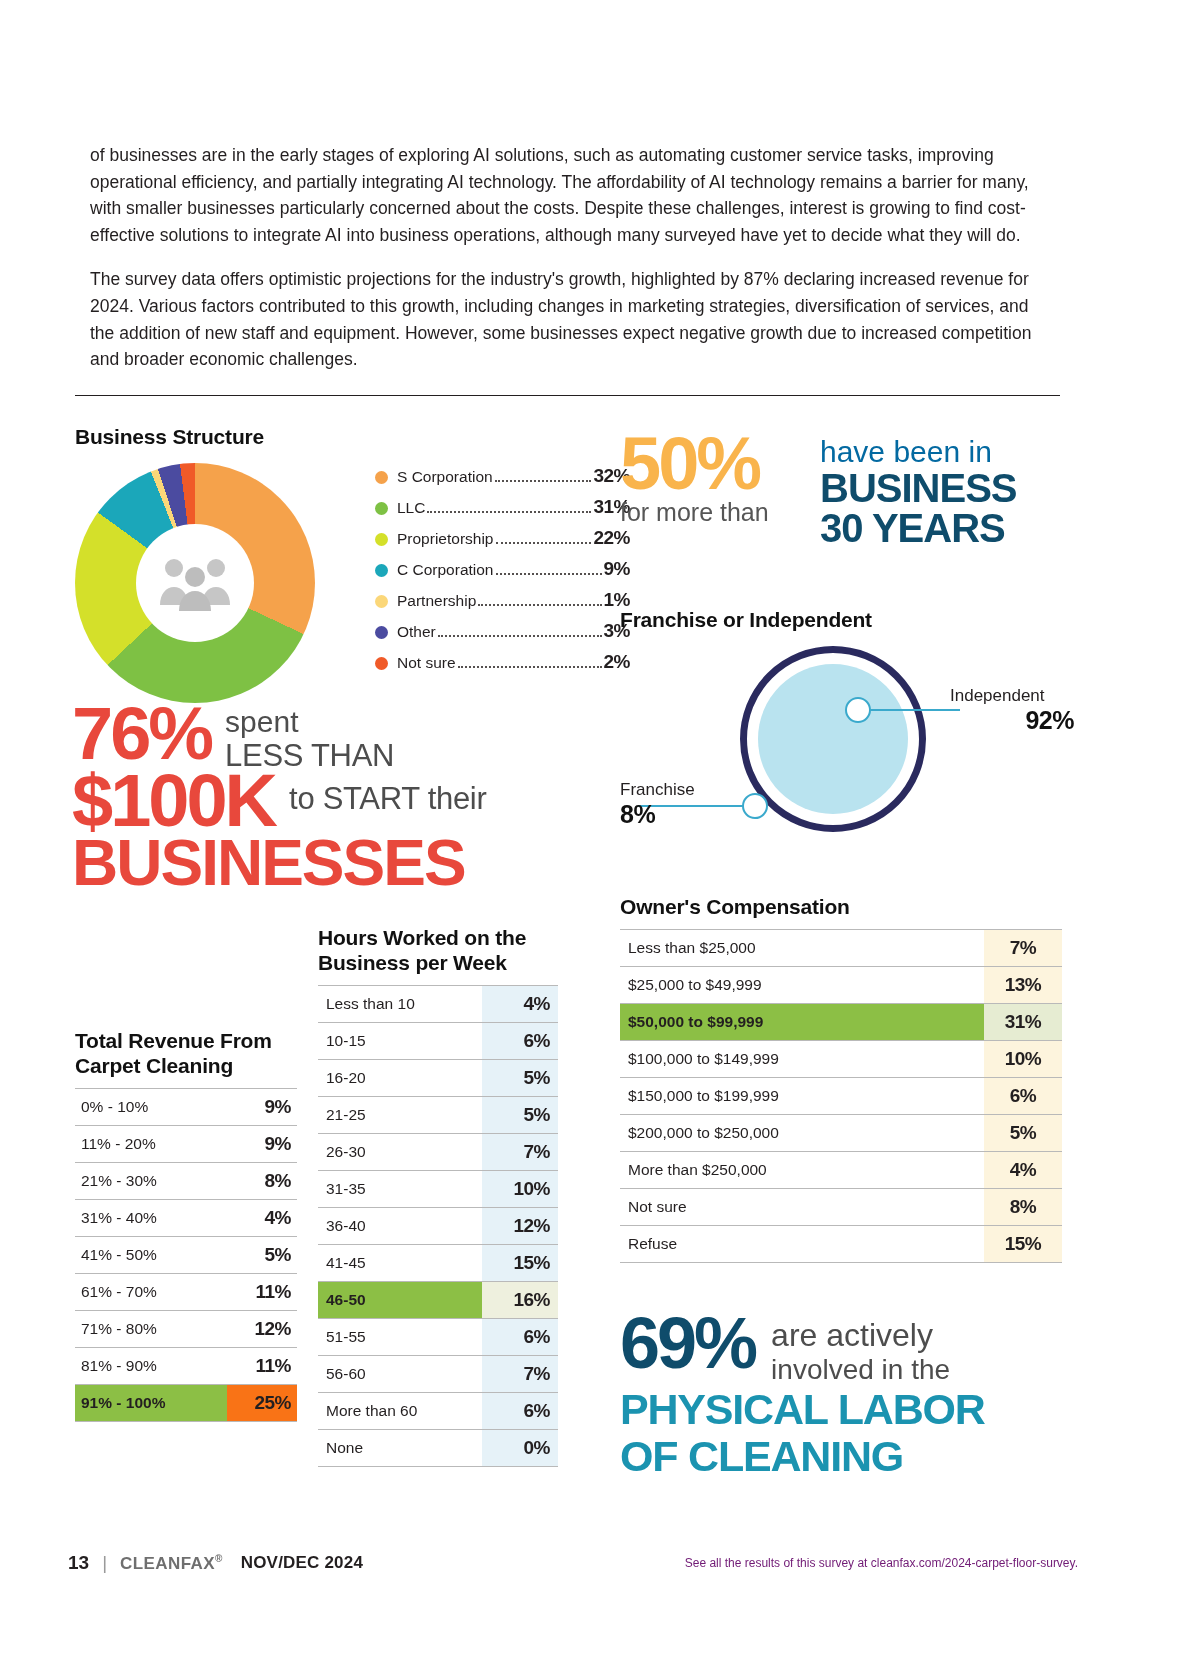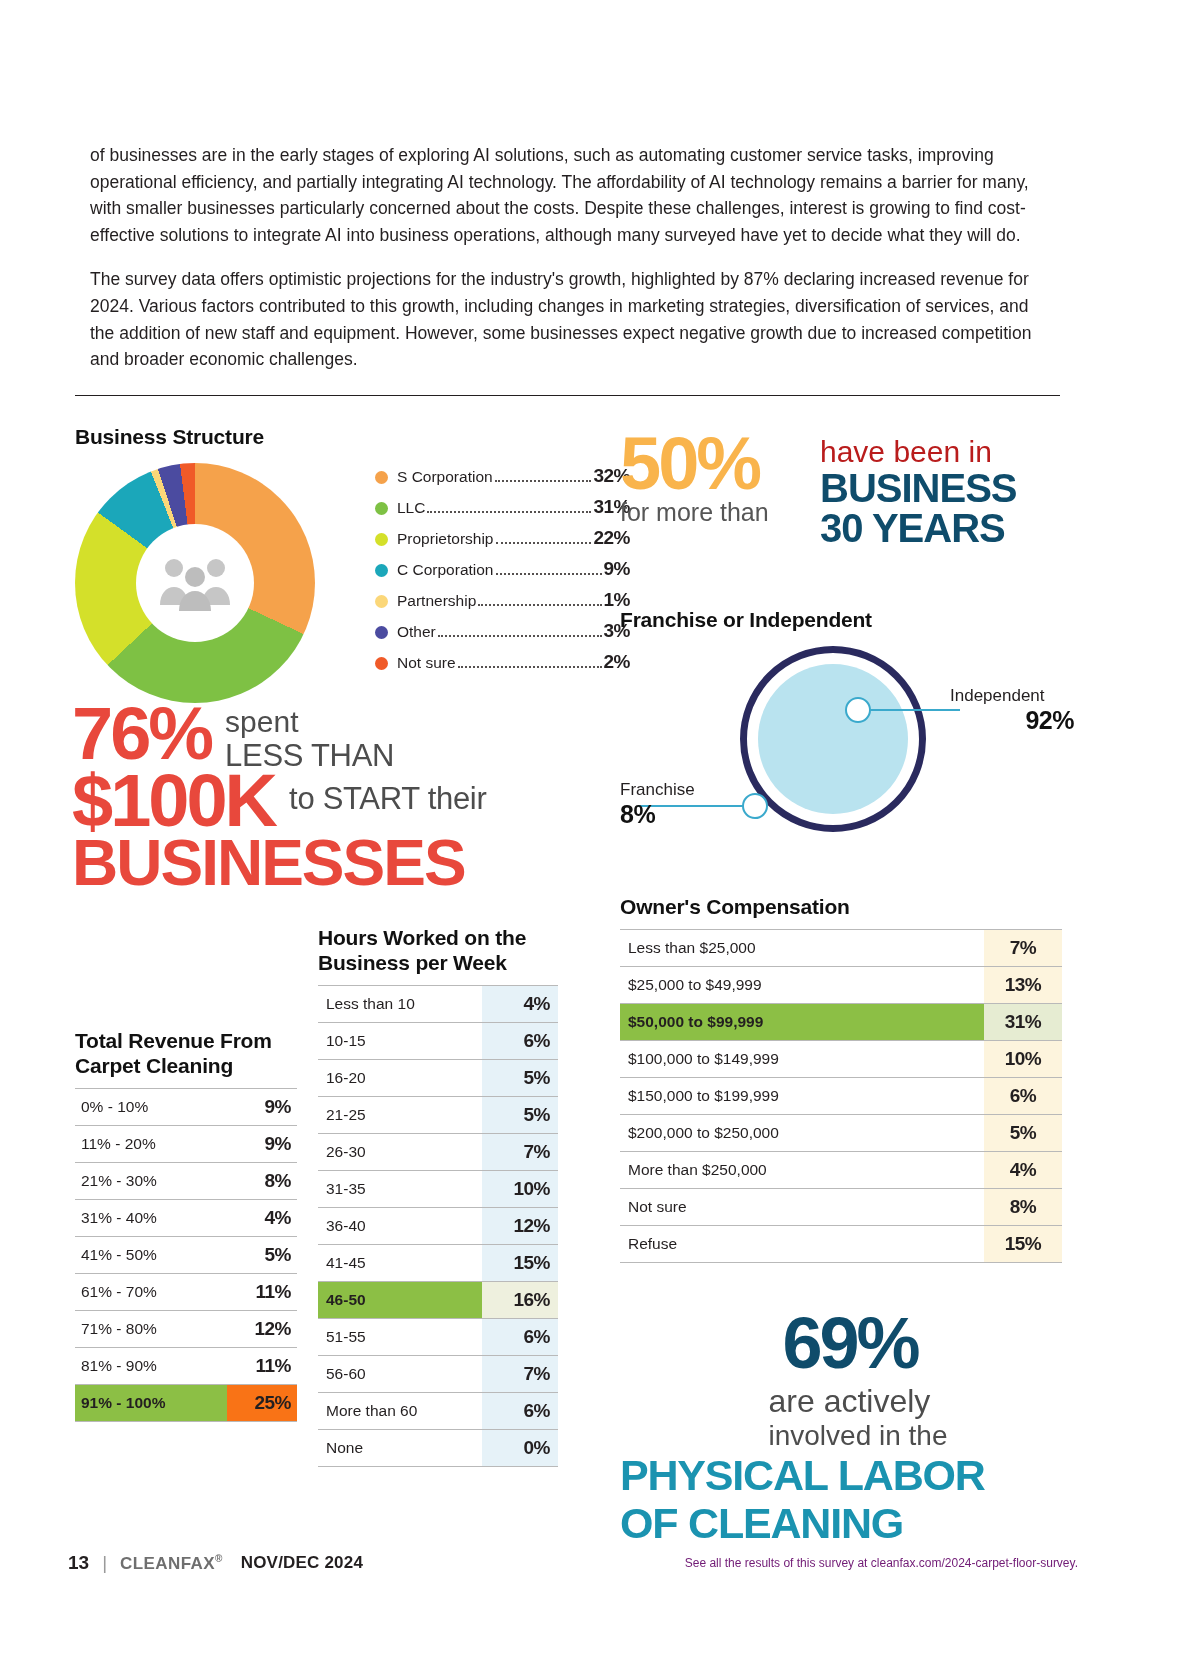--- a/index.html
+++ b/index.html
@@ -46,21 +46,21 @@
   .s76-start{font-size:31px;color:#4d4d4d;font-weight:500;padding-top:14px;margin-left:14px;letter-spacing:-.3px;}
   .s76-biz{font-size:64px;font-weight:800;color:#e8483c;letter-spacing:-2px;line-height:1;margin-top:-4px;}
 
   
   #stat-50{position:absolute;left:620px;top:432px;width:460px;}
   .s50-grid{display:flex;align-items:flex-start;}
   .s50-left{width:196px;}
   .s50-num{font-size:74px;font-weight:800;color:#f9b44c;line-height:.86;letter-spacing:-3px;}
   .s50-sub{font-size:25px;color:#565656;margin-top:2px;font-weight:400;}
   .s50-right{padding-top:4px;margin-left:4px;}
-  .s50-have{font-size:30px;color:#b91c1c;line-height:1.05;font-weight:400;}
+  .s50-have{font-size:30px;color:#0369a1;line-height:1.05;font-weight:400;}
   .s50-biz{font-size:40px;font-weight:800;color:#0f4c6b;line-height:1.02;letter-spacing:-1px;}
   .s50-yrs{font-size:40px;font-weight:800;color:#0f4c6b;line-height:1.02;letter-spacing:-1px;}
 
   
   #franchise{position:absolute;left:620px;top:608px;width:460px;height:240px;}
   .fr-title{margin-bottom:6px;}
   .fr-canvas{position:relative;width:460px;height:200px;}
   .fr-ring{position:absolute;left:120px;top:8px;width:186px;height:186px;border-radius:50%;
      border:7px solid #2a2a5e;box-sizing:border-box;background:#fff;}
   .fr-inner{position:absolute;left:138px;top:26px;width:150px;height:150px;border-radius:50%;background:#b9e3ef;}
@@ -94,21 +94,21 @@
   #hours-table .tbl tr.hl td.v{background:#eef0de;}
 
   
   #owner-table{position:absolute;left:620px;top:895px;width:442px;}
   #owner-table .t-head{margin-bottom:10px;}
   #owner-table .tbl td.v{background:#fdf4dd;width:62px;text-align:center;}
   #owner-table .tbl tr.hl td.v{background:#e6ecd2;}
 
   
   #stat-69{position:absolute;left:620px;top:1310px;width:460px;}
-  .s69-row{display:flex;align-items:center;flex-direction:column;}
+  .s69-row{display:flex;align-items:flex-start;}
   .s69-num{font-size:72px;font-weight:800;color:#0f4c6b;line-height:.92;letter-spacing:-3px;}
   .s69-right{margin-left:16px;padding-top:8px;}
   .s69-l1{font-size:32px;color:#4d4d4d;line-height:1.12;font-weight:400;}
   .s69-l2{font-size:28px;color:#4d4d4d;line-height:1.12;font-weight:400;}
   .s69-big{font-size:43px;font-weight:800;color:#1b93b0;letter-spacing:-1.2px;line-height:1.05;margin-top:2px;}
 
   
   #footer{position:absolute;left:68px;top:1552px;width:1010px;display:flex;align-items:center;}
   .f-page{font-size:19px;font-weight:700;color:#231f20;}
   .f-sep{color:#9a9a9a;margin:0 13px;font-size:19px;}

